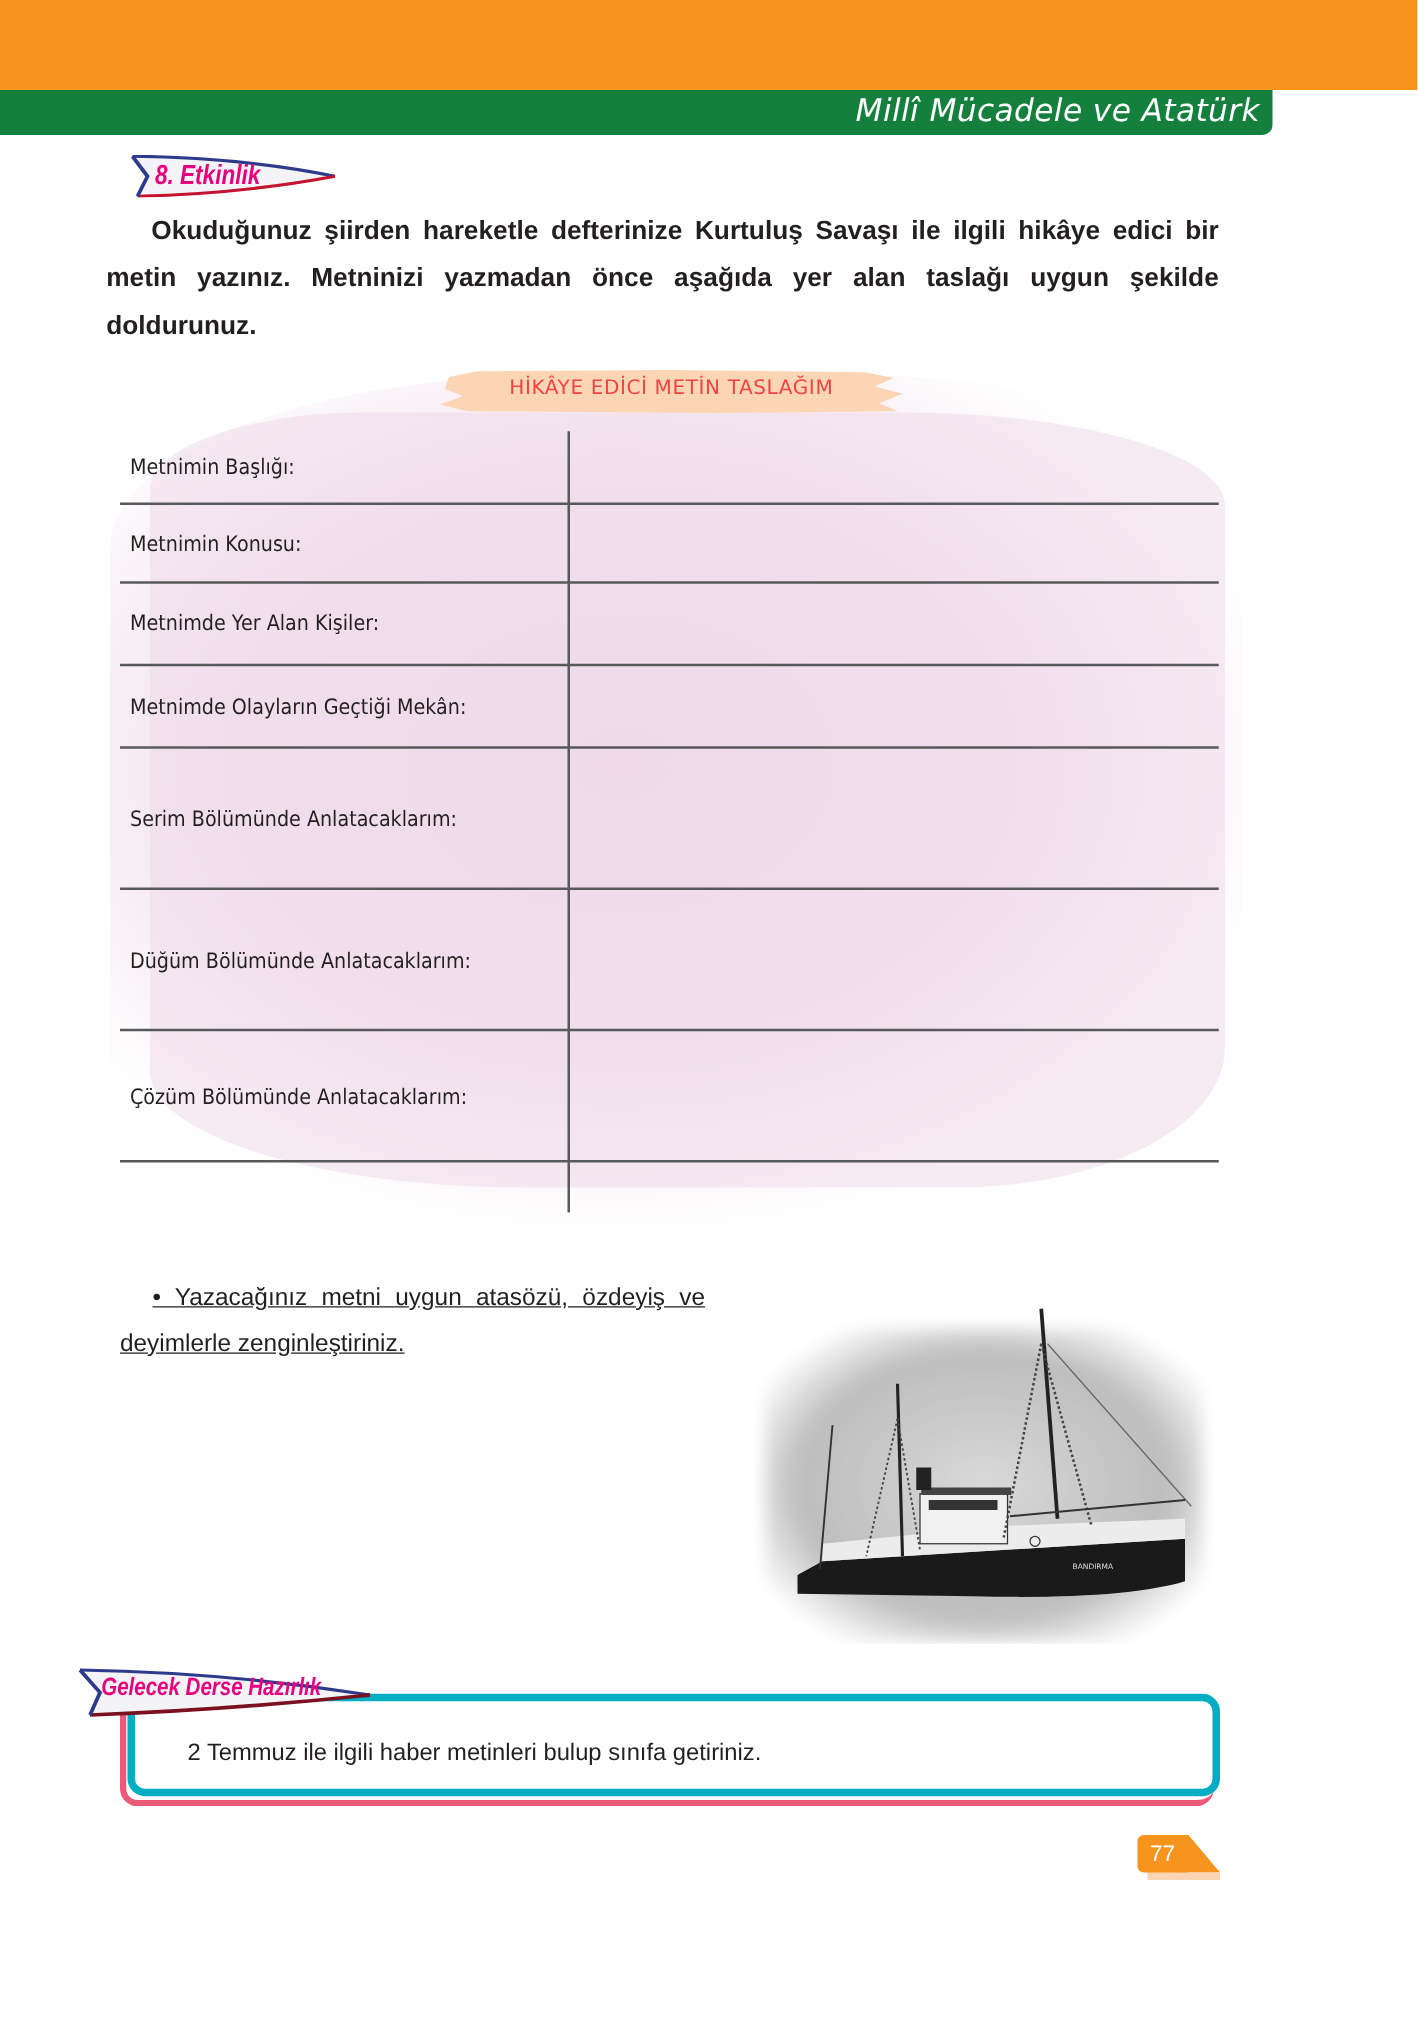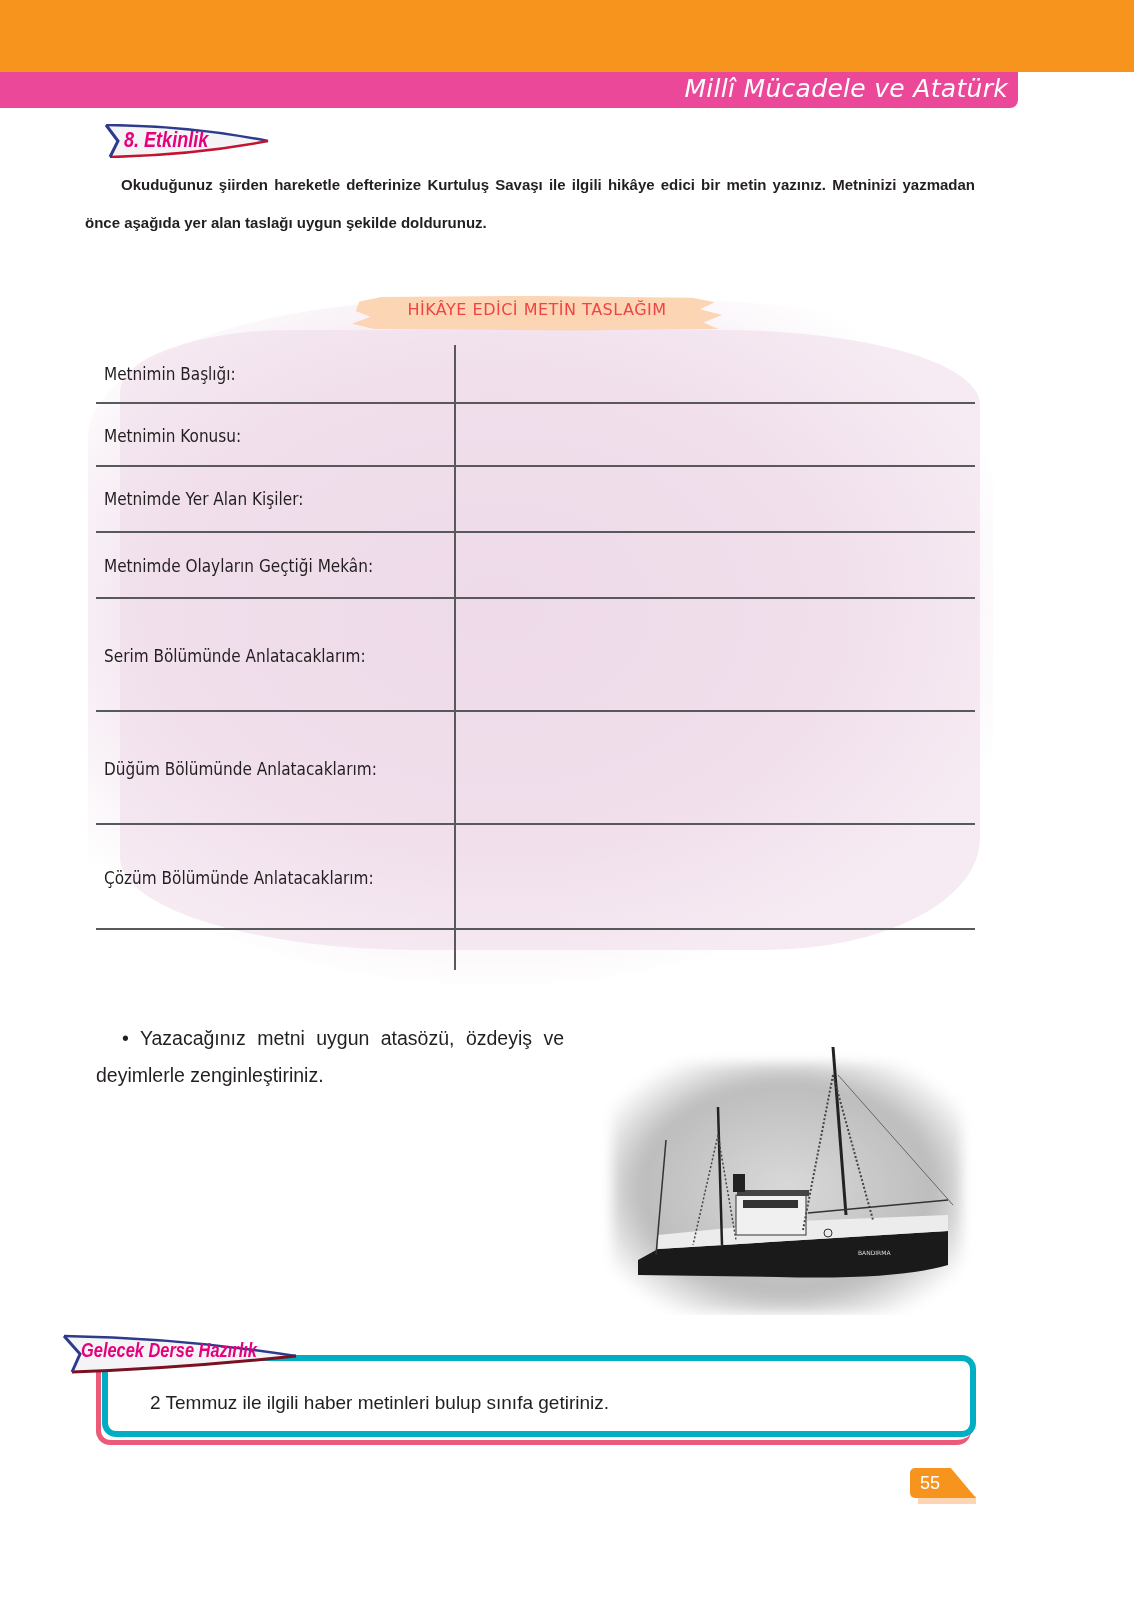--- a/index.html
+++ b/index.html
@@ -1,40 +1,40 @@
 <!DOCTYPE html>
 <html><head>
 <meta charset="utf-8">
 <style>
   html, body { margin:0; padding:0; }
   body { width:1134px; height:1616px; position:relative; background:#ffffff; overflow:hidden; font-family:"Liberation Sans", sans-serif; color:#231f20; }
   .top-band { position:absolute; left:0; top:0; width:1134px; height:72px; background:#f7941e; }
-  .sub-band { position:absolute; left:0; top:72px; width:1018px; height:36px; background:#ec4899; border-bottom-right-radius:8px; }
+  .sub-band { position:absolute; left:0; top:72px; width:1018px; height:36px; background:#15803d; border-bottom-right-radius:8px; }
   .unit-title { position:absolute; right:10px; top:2px; font-family:"DejaVu Sans", sans-serif; font-style:italic; font-size:25px; color:#ffffff; letter-spacing:0.3px; white-space:nowrap; }
 
   .ribbon { position:absolute; }
   .ribbon svg { position:absolute; left:0; top:0; }
   .ribbon-text { position:absolute; font-family:"Liberation Sans Narrow","Liberation Sans", sans-serif; font-style:italic; font-weight:bold; color:#e6007e; white-space:nowrap; transform:scaleX(0.82); transform-origin:left center; }
 
-  .intro { position:absolute; left:85px; top:166px; width:890px; font-weight:bold; font-size:15px; line-height:38px; text-align:justify; color:#231f20; }
+  .intro { position:absolute; left:85px; top:166px; width:890px; font-weight:bold; font-size:21px; line-height:38px; text-align:justify; color:#231f20; }
   .intro p { margin:0; text-indent:36px; }
 
   .wash { position:absolute; left:88px; top:300px; width:905px; height:690px; background:
       radial-gradient(ellipse 60% 55% at 45% 45%, rgba(232,205,225,0.75), rgba(232,205,225,0.55) 60%, rgba(240,220,235,0.0) 100%); border-radius:40% 35% 30% 45% / 20% 15% 25% 20%; }
   .wash2 { position:absolute; left:120px; top:330px; width:860px; height:620px; background:rgba(238,218,234,0.55); border-radius:20% 30% 25% 35% / 10% 12% 18% 15%; }
 
   .brush { position:absolute; left:352px; top:294px; width:370px; height:38px; background:#fcd5b5; clip-path:polygon(2% 20%, 8% 8%, 50% 5%, 92% 10%, 98% 22%, 94% 40%, 100% 55%, 95% 75%, 99% 92%, 60% 96%, 6% 92%, 0% 78%, 5% 60%, 1% 45%); }
   .brush-text { position:absolute; left:352px; top:300px; width:370px; text-align:center; font-family:"DejaVu Sans", sans-serif; font-size:16px; letter-spacing:0.5px; color:#ef4444; }
 
   .hline { position:absolute; left:96px; width:879px; height:2px; background:#58595b; }
   .vline { position:absolute; left:454px; top:345px; width:2px; height:625px; background:#58595b; }
   .row-label { position:absolute; left:104px; font-family:"DejaVu Sans", sans-serif; font-size:17px; color:#231f20; white-space:nowrap; transform:scaleX(0.9); transform-origin:left center; }
   .answer-cell { position:absolute; left:458px; width:515px; }
 
-  .bullets { position:absolute; left:96px; top:1020px; width:468px; font-size:19.5px; line-height:37px; text-align:justify; color:#231f20; }
+  .bullets { position:absolute; left:96px; top:1020px; width:468px; font-size:19.5px; line-height:37px; text-align:justify; color:#231f20;text-decoration:underline; }
   .bullets p { margin:0; text-indent:26px; }
 
   .photo { position:absolute; left:598px; top:1045px; width:376px; height:270px; }
 
   .prep-box-shadow { position:absolute; left:96px; top:1362px; width:870px; height:78px; border:5px solid #ec5a7a; border-top:none; border-right:none; border-radius:0 0 14px 14px; }
   .prep-box { position:absolute; left:102px; top:1355px; width:862px; height:70px; border:6px solid #00aec3; border-radius:14px; background:#fff; }
   .prep-text { position:absolute; left:150px; top:1392px; font-size:19px; color:#231f20; white-space:nowrap; }
 
   .page-num { position:absolute; left:910px; top:1468px; width:40px; height:30px; background:#f7941e; border-radius:5px 0 0 5px; color:#fff; font-size:18px; text-align:center; line-height:30px; }
   .page-tail { position:absolute; left:940px; top:1468px; width:36px; height:30px; background:#f7941e; clip-path:polygon(0 0, 30% 0, 100% 100%, 0 100%); }
@@ -143,13 +143,13 @@
     <path d="M2 2 Q120 4 234 22" stroke="#2e3a8c" stroke-width="2.5" fill="none"></path>
     <path d="M10 38 Q120 34 234 22" stroke="#7a1020" stroke-width="3" fill="none"></path>
     <path d="M2 2 L18 20 L10 38" stroke="#2e3a8c" stroke-width="3" fill="none"></path>
   </svg>
   <span class="ribbon-text" style="left:19px; top:5px; font-size:20px;">Gelecek Derse Hazırlık</span>
 </div>
 <div class="prep-text">2 Temmuz ile ilgili haber metinleri bulup sınıfa getiriniz.</div>
 
 <div class="page-under"></div>
 <div class="page-tail"></div>
-<div class="page-num">55</div>
+<div class="page-num">77</div>
 
 </body></html>

